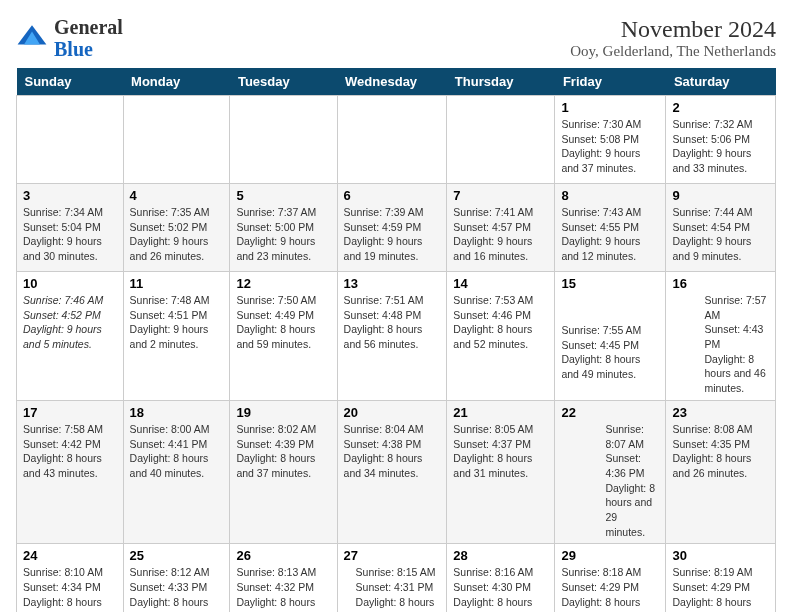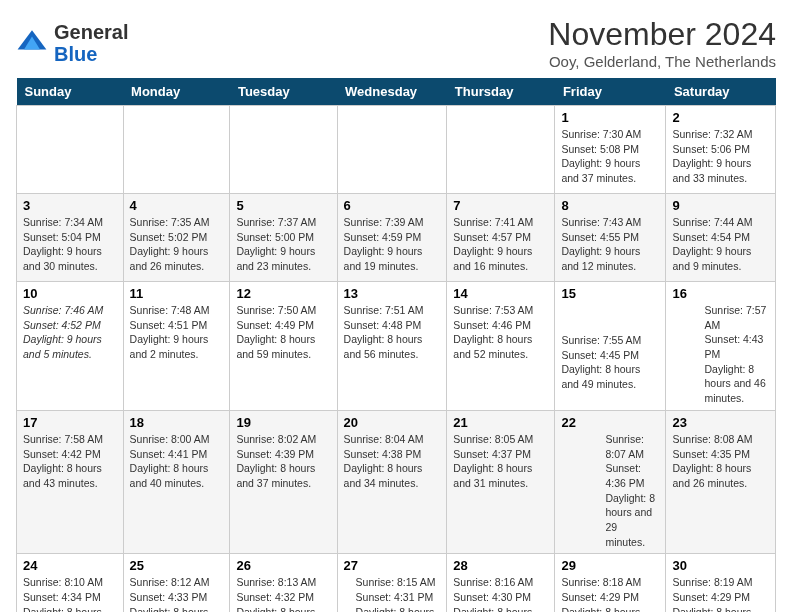--- a/index.html
+++ b/index.html
@@ -5,23 +5,24 @@
     * { box-sizing: border-box; margin: 0; padding: 0; }
     body {
       font-family: Arial, sans-serif;
       background: #fff;
       width: 792px;
       min-height: 612px;
       padding: 16px;
     }
     .header-section {
       display: flex;
-      align-items: center;
+      align-items: flex-end;
       justify-content: space-between;
       margin-bottom: 8px;
+      font-family: Liberation Serif, serif;
     }
     .logo-area {
       display: flex;
       align-items: center;
       gap: 6px;
     }
     .logo-text {
       font-size: 20px;
       font-weight: bold;
       line-height: 1.1;
@@ -29,21 +30,21 @@
     .logo-text .general { color: #333; }
     .logo-text .blue { color: #1565C0; }
     .logo-icon {
       width: 32px;
       height: 32px;
     }
     .title-area {
       text-align: right;
     }
     .month-title {
-      font-size: 32px;
+      font-size: 24px;
       color: #333;
       font-weight: normal;
     }
     .location-subtitle {
       font-size: 15px;
       color: #555;
     }
     .calendar-table {
       width: 100%;
       border-collapse: collapse;

